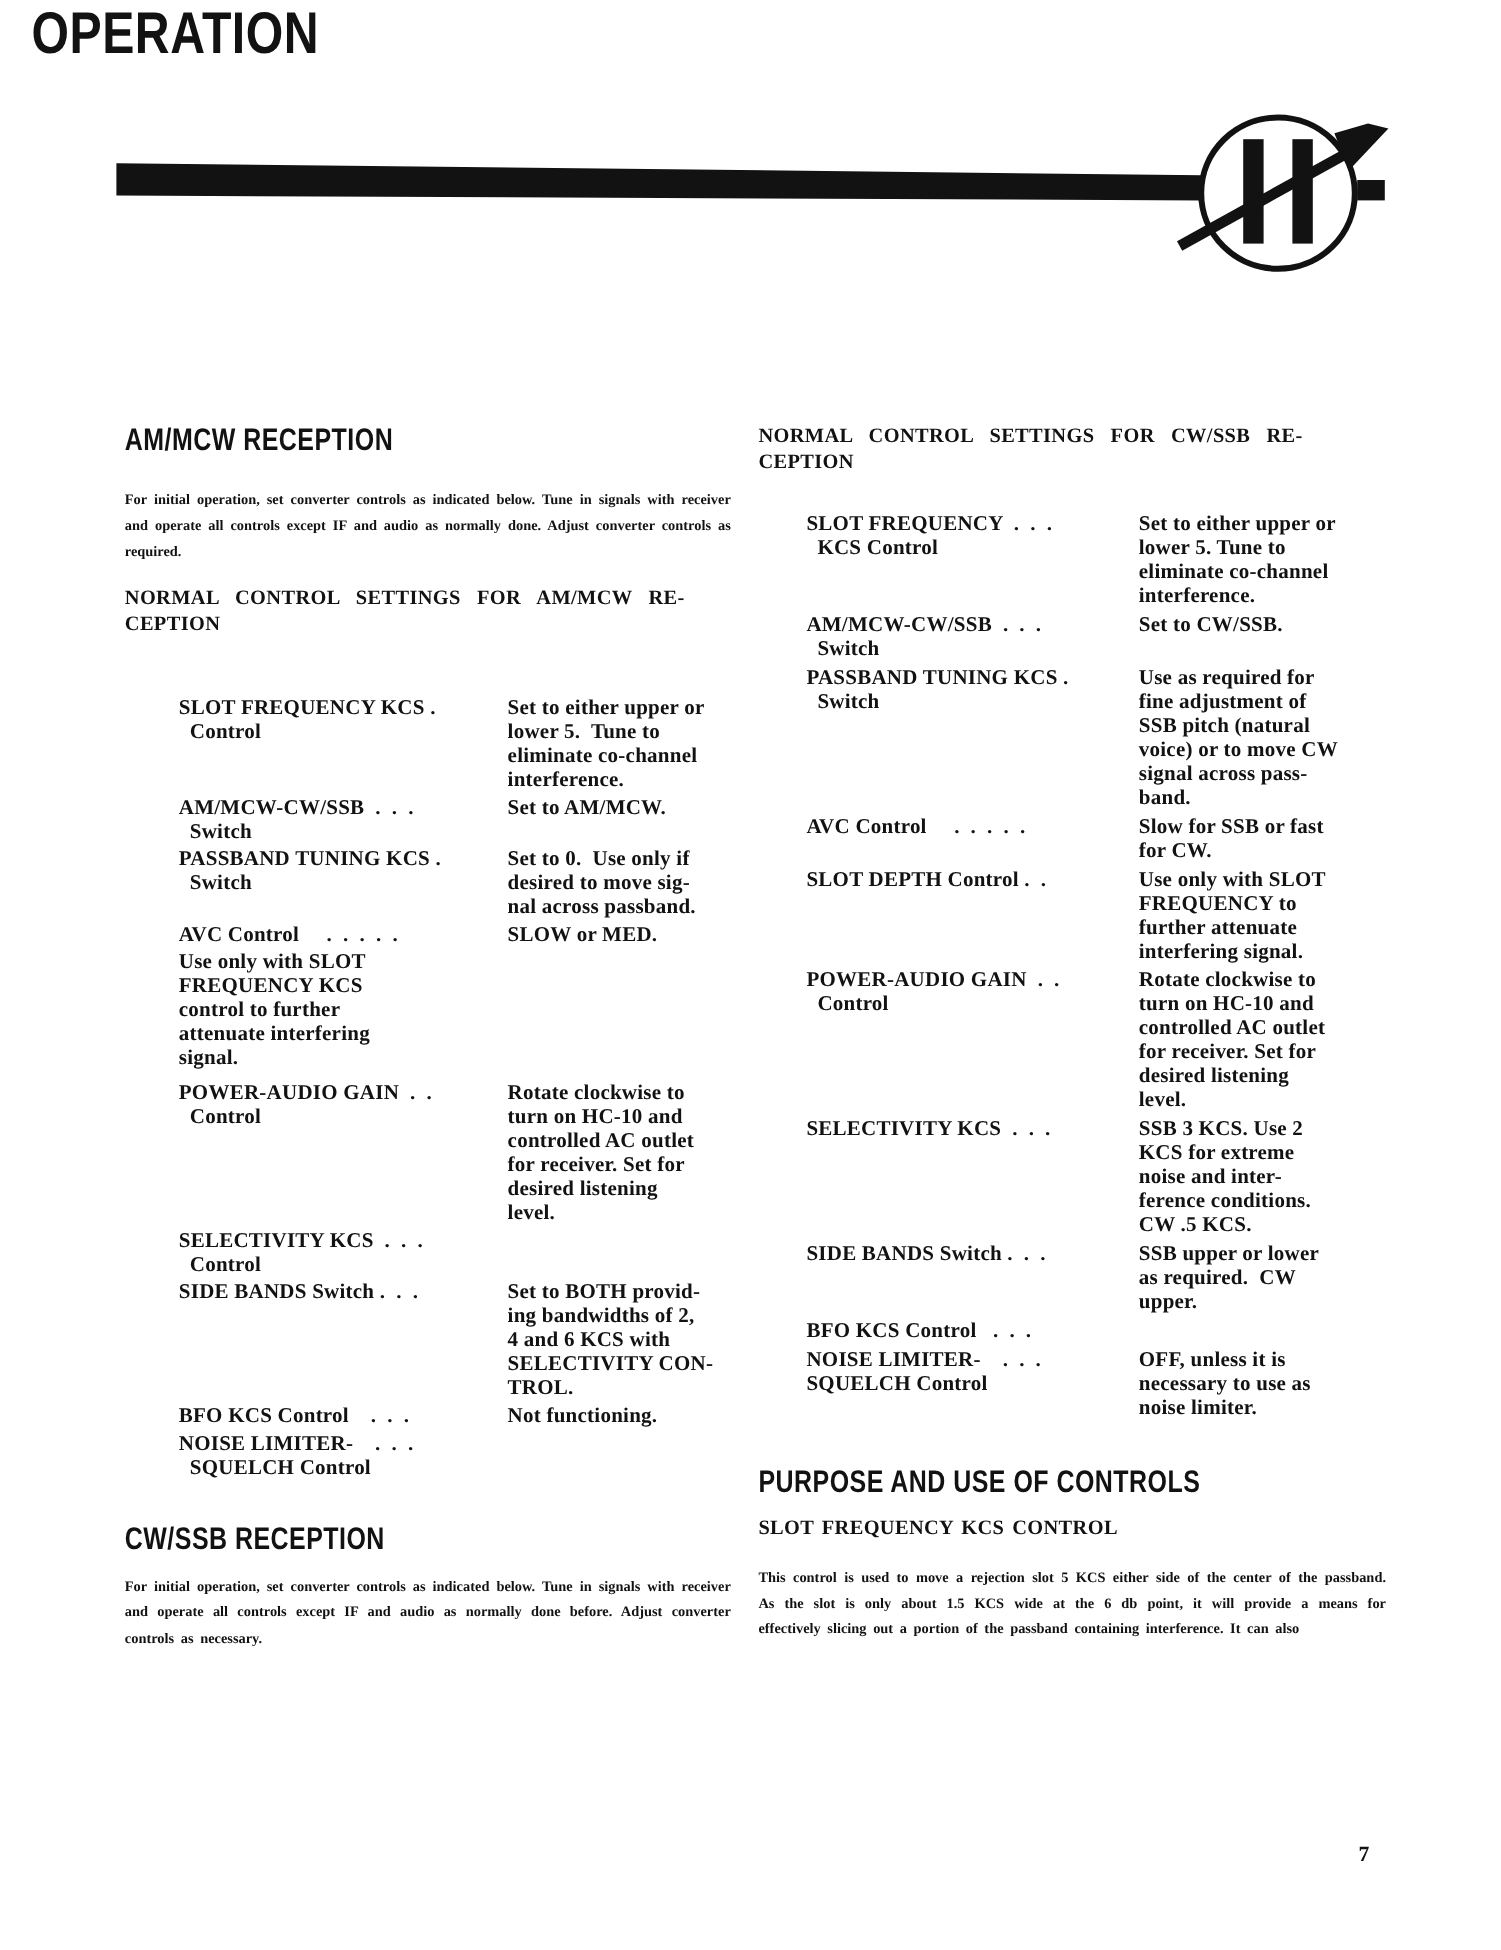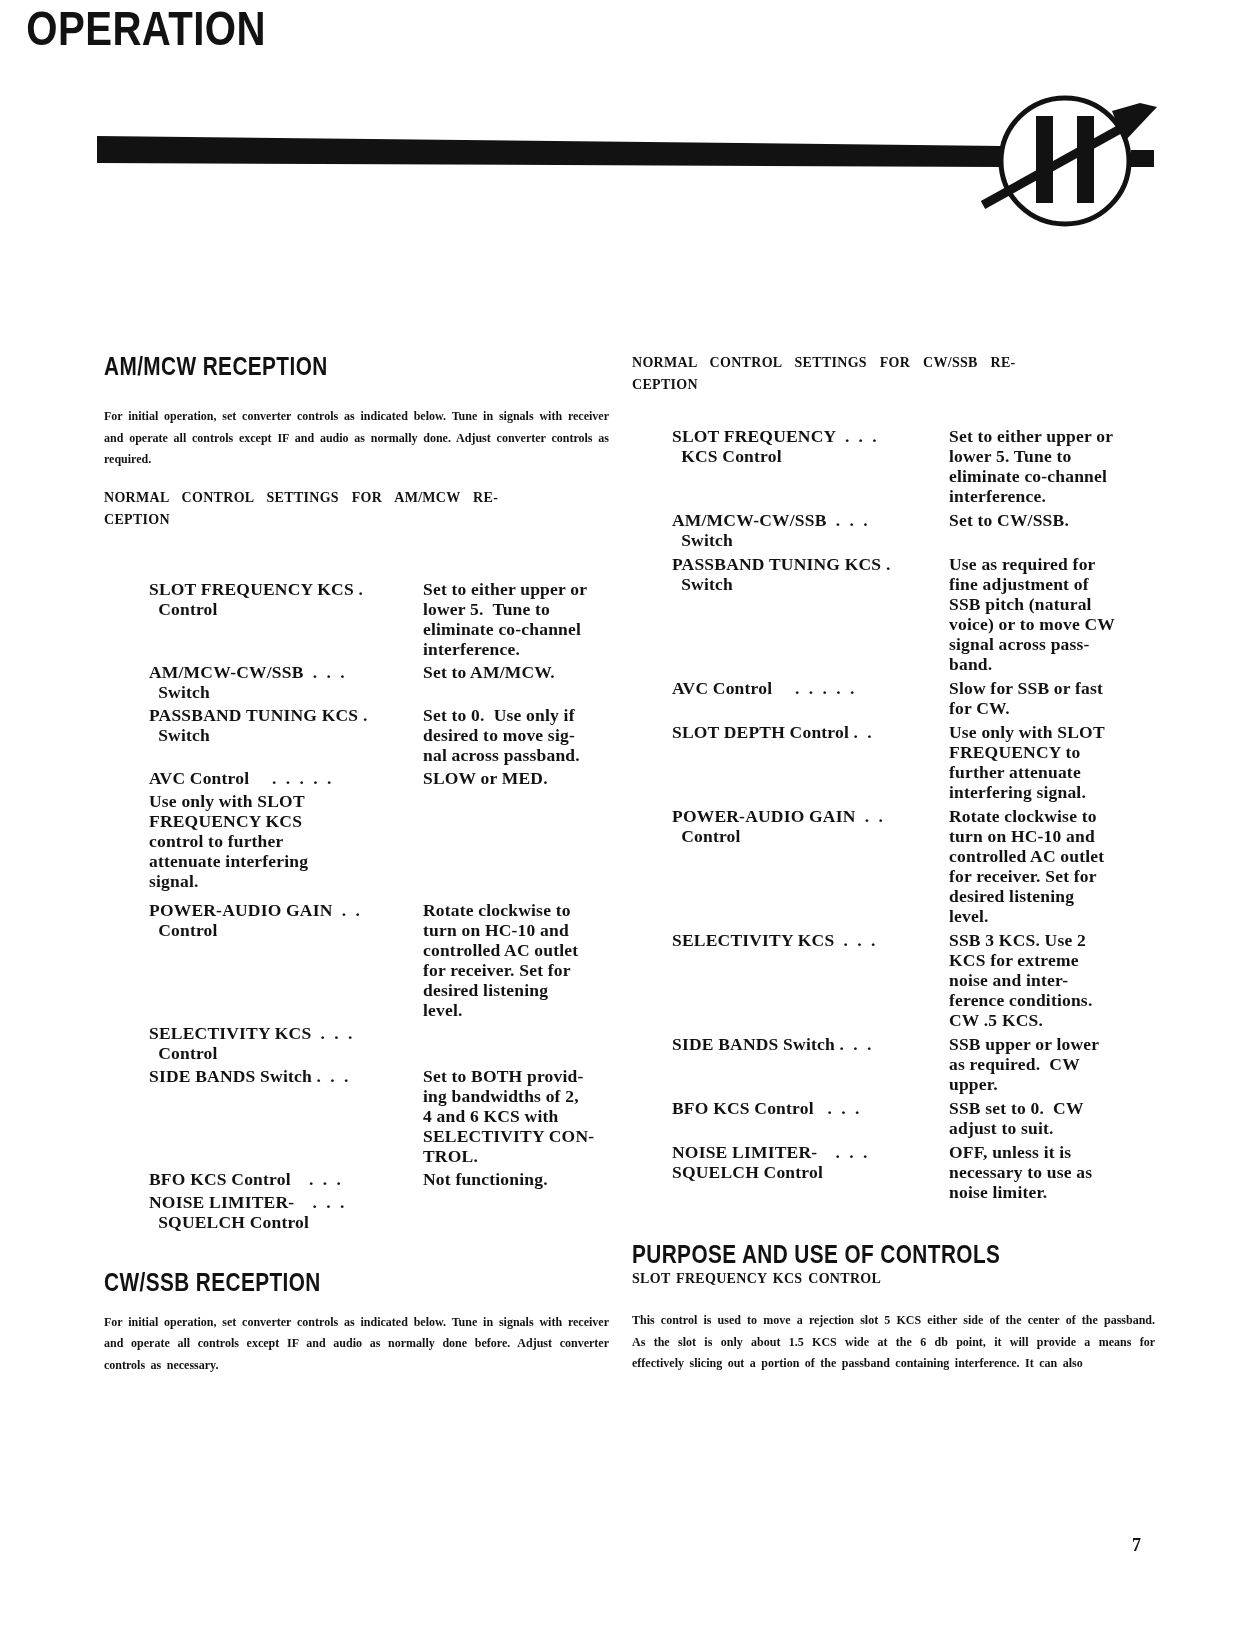--- a/index.html
+++ b/index.html
@@ -47,21 +47,21 @@
   .para {
     font-weight:700;
     font-size:12px;
     line-height:21.5px;
     text-align:justify;
     word-spacing:2.5px;
   }
 
   .subhead {
     font-weight:700;
-    font-size:14px;
+    font-size:17px;
     line-height:22px;
     white-space:pre-wrap;
     word-spacing:9px;
     letter-spacing:0.3px;
   }
   .subhead-tight { word-spacing:2px; white-space:nowrap; }
 
   
   .settings { display:block; }
   .settings .srow { display:grid; margin-top:3px;gap:24px; }
@@ -82,21 +82,21 @@
   }
 
   
   .mt-intro   { margin-top:26px; }
   .mt-subhead { margin-top:16px; }
   .mt-list-l  { margin-top:48px; }
   .mt-list-r  { margin-top:30px; }
   .mt-h2      { margin-top:36px; }
   .mt-para2   { margin-top:16px; }
   .mt-purpose { margin-top:38px; }
-  .mt-slotsub { margin-top:0; }
+  .mt-slotsub { margin-top:14px; }
   .mt-body    { margin-top:20px; }
 
   .page-number {
     position:absolute; left:1132px; top:1535px;
     font-weight:700; font-size:18px;
   }
 </style>
 </head>
 <body>
 
@@ -257,22 +257,20 @@
 CW .5 KCS.</div>
     </div>
     <div class="srow">
       <div class="term">SIDE BANDS Switch .  .  .</div>
       <div class="defn">SSB upper or lower
 as required.  CW
 upper.</div>
     </div>
     <div class="srow">
       <div class="term">BFO KCS Control   .  .  .</div>
-      <div class="defn">SSB set to 0.  CW
-adjust to suit.</div>
     </div>
     <div class="srow">
       <div class="term">NOISE LIMITER-    .  .  .
 SQUELCH Control</div>
       <div class="defn">OFF, unless it is
 necessary to use as
 noise limiter.</div>
     </div>
   </div>
 

